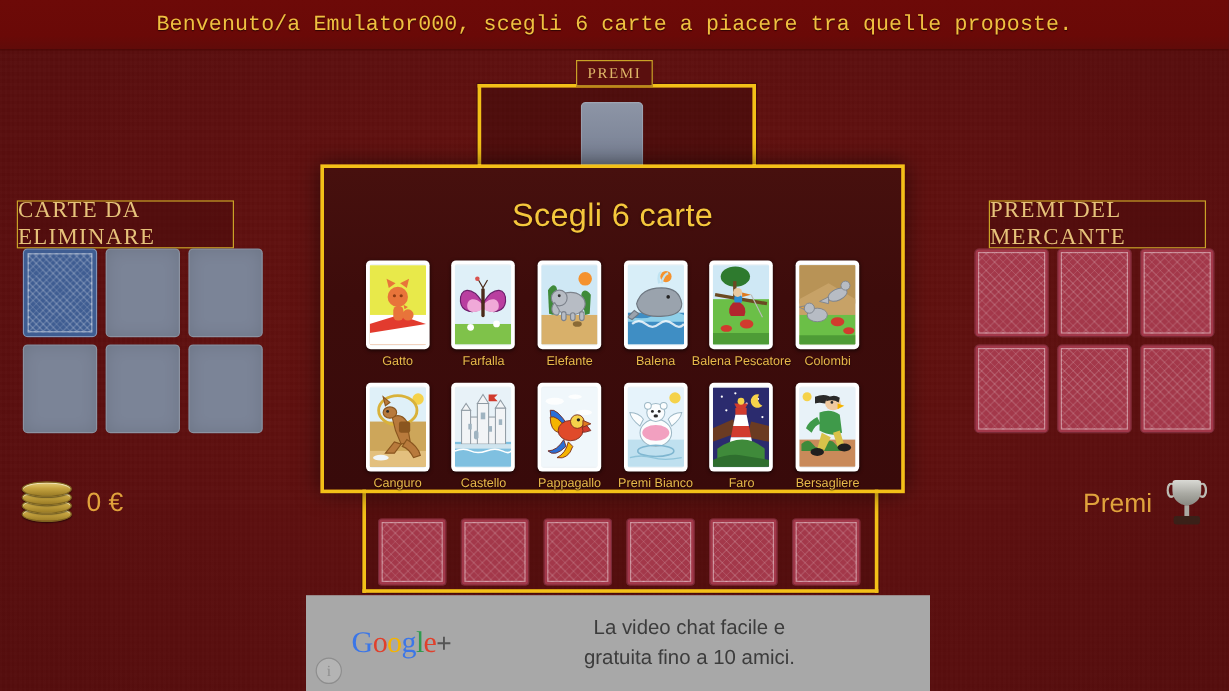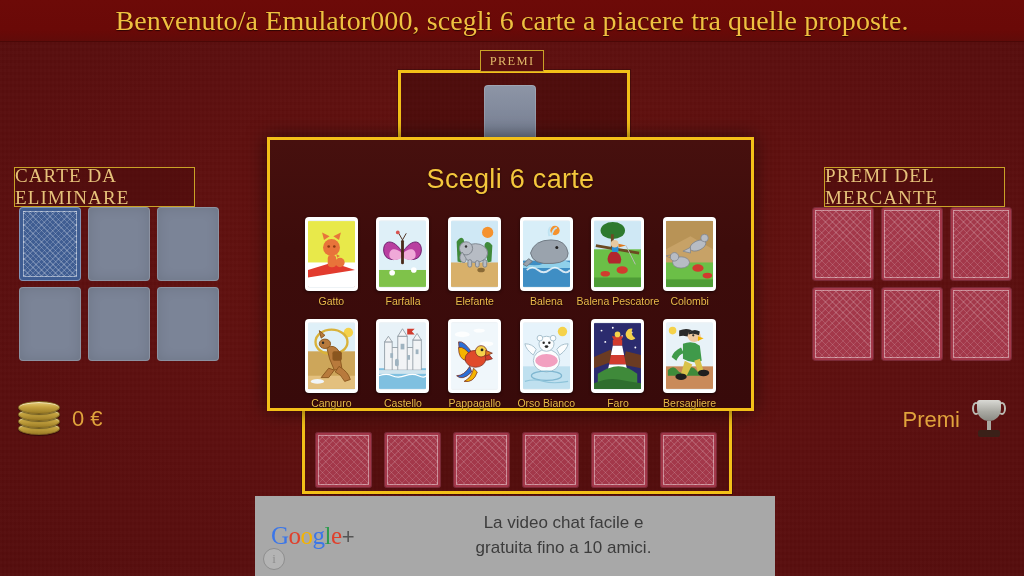--- a/index.html
+++ b/index.html
@@ -26,23 +26,23 @@
 
   
   .banner{
     position:absolute; left:0; top:0; width:1024px; height:42px;
     background:linear-gradient(180deg,#6d0a08 0%,#6a0907 72%,#600b09 100%);
     border-bottom:1px solid #4b0807;
     display:flex; align-items:center; justify-content:center;
     z-index:6;
   }
   .banner-text{
-    color:#f0c040; font-size:28px; letter-spacing:.1px;
+    color:#f0c040; font-size:18px; letter-spacing:.1px;
     text-shadow:0 1px 1px rgba(0,0,0,.6);
-    font-family:Liberation Serif, serif;
+    font-family:Liberation Mono, monospace;
   }
 
   
   .gold-frame{
     position:absolute;
     border:3px solid #f3c018;
     background:rgba(40,6,6,.30);
     box-shadow:0 0 0 1px rgba(0,0,0,.25);
   }
 
@@ -185,21 +185,21 @@
     text-shadow:0 1px 1px rgba(0,0,0,.6);
   }
 
   
   #ad{
     position:absolute; left:255px; top:496px; width:520px; height:80px;
     background:#a8a8a8; z-index:12;
     display:flex; align-items:center;
   }
   #ad-inner{ display:flex; align-items:center; width:100%; padding:0 16px; gap:14px;}
-  .g-logo{ font-size:25px; font-family:"Liberation Serif", serif; letter-spacing:-.5px; white-space:nowrap;}
+  .g-logo{ font-size:25px; font-family:"Liberation Serif", serif; letter-spacing:-.5px; white-space:nowrap;margin-left:22px;}
   .g-logo .b{color:#3b76e8;} .g-logo .r{color:#e0402c;} .g-logo .y{color:#f5b400;}
   .g-logo .g{color:#2e9b4e;} .g-logo .plus{color:#555; font-family:"Liberation Sans",sans-serif; font-size:22px;}
   .ad-text{ color:#3c3c3c; font-size:17px; line-height:1.45; flex:1; text-align:center;}
   .ad-btn{
     background:#c9462c; color:#fff; font-size:15px; padding:9px 14px;
     white-space:nowrap; letter-spacing:.2px; border:none; cursor:pointer;
   }
   .ad-info{
     position:absolute; left:8px; bottom:6px; width:22px; height:22px; border-radius:50%;
     border:1.5px solid #8e8e8e; color:#8e8e8e; font-size:13px;
@@ -520,21 +520,21 @@
                 <g fill="#2a2a2a">
                   <circle cx="22" cy="21" r="1.3"></circle>
                   <circle cx="28" cy="21" r="1.3"></circle>
                   <ellipse cx="25" cy="25" rx="2" ry="1.4"></ellipse>
                 </g>
                 <ellipse cx="25" cy="56" rx="16" ry="5" fill="none" stroke="#7fb6d0" stroke-width="1.4"></ellipse>
                 <path d="M2 62q10-3 20 0t26 0" stroke="#8fc4da" stroke-width="1.2" fill="none"></path>
               </svg>
             </div>
           </div>
-          <div class="card-label">Orso Bianco</div>
+          <div class="card-label">Premi Bianco</div>
         </div>
         <div class="card-cell">
           <div class="card-thumb">
             <div class="card-art">
               <svg viewBox="0 0 50 70">
                 <rect width="50" height="70" fill="#2b2b6e"></rect>
                 <g fill="#fff">
                   <circle cx="8" cy="8" r="1"></circle>
                   <circle cx="20" cy="5" r="1"></circle>
                   <circle cx="40" cy="10" r="1"></circle>

